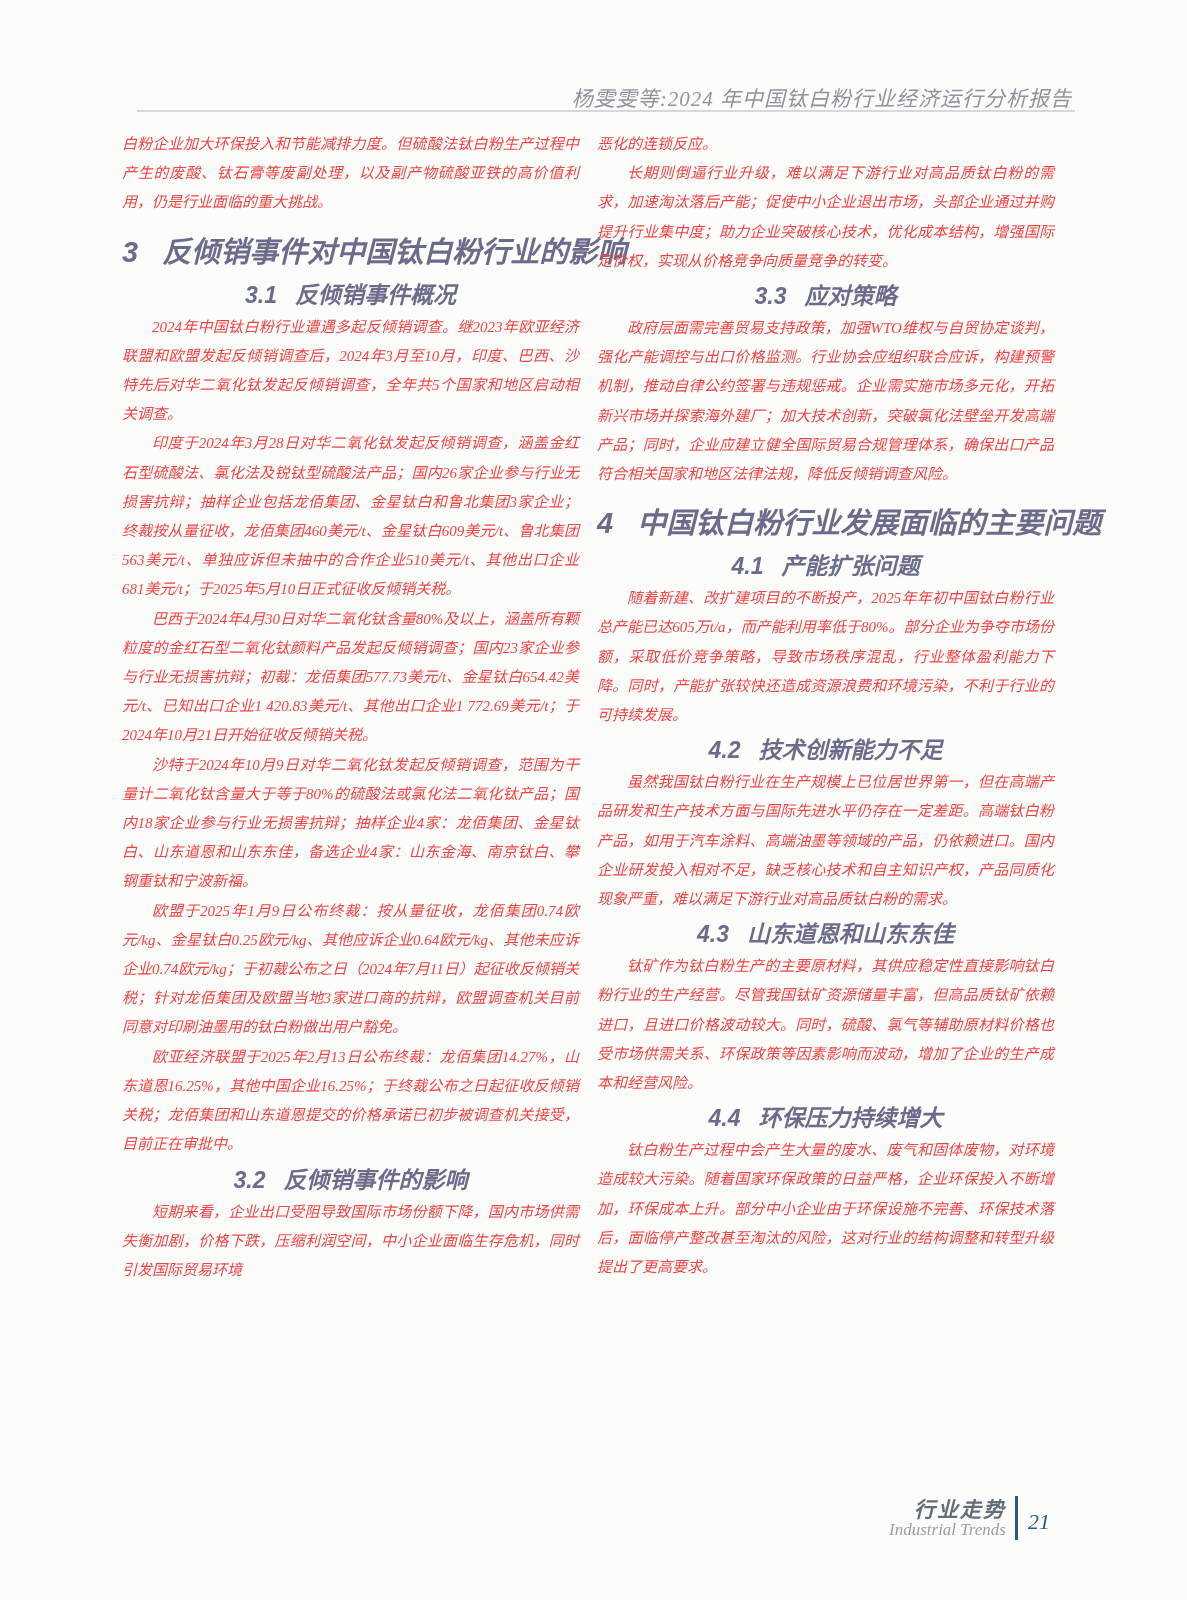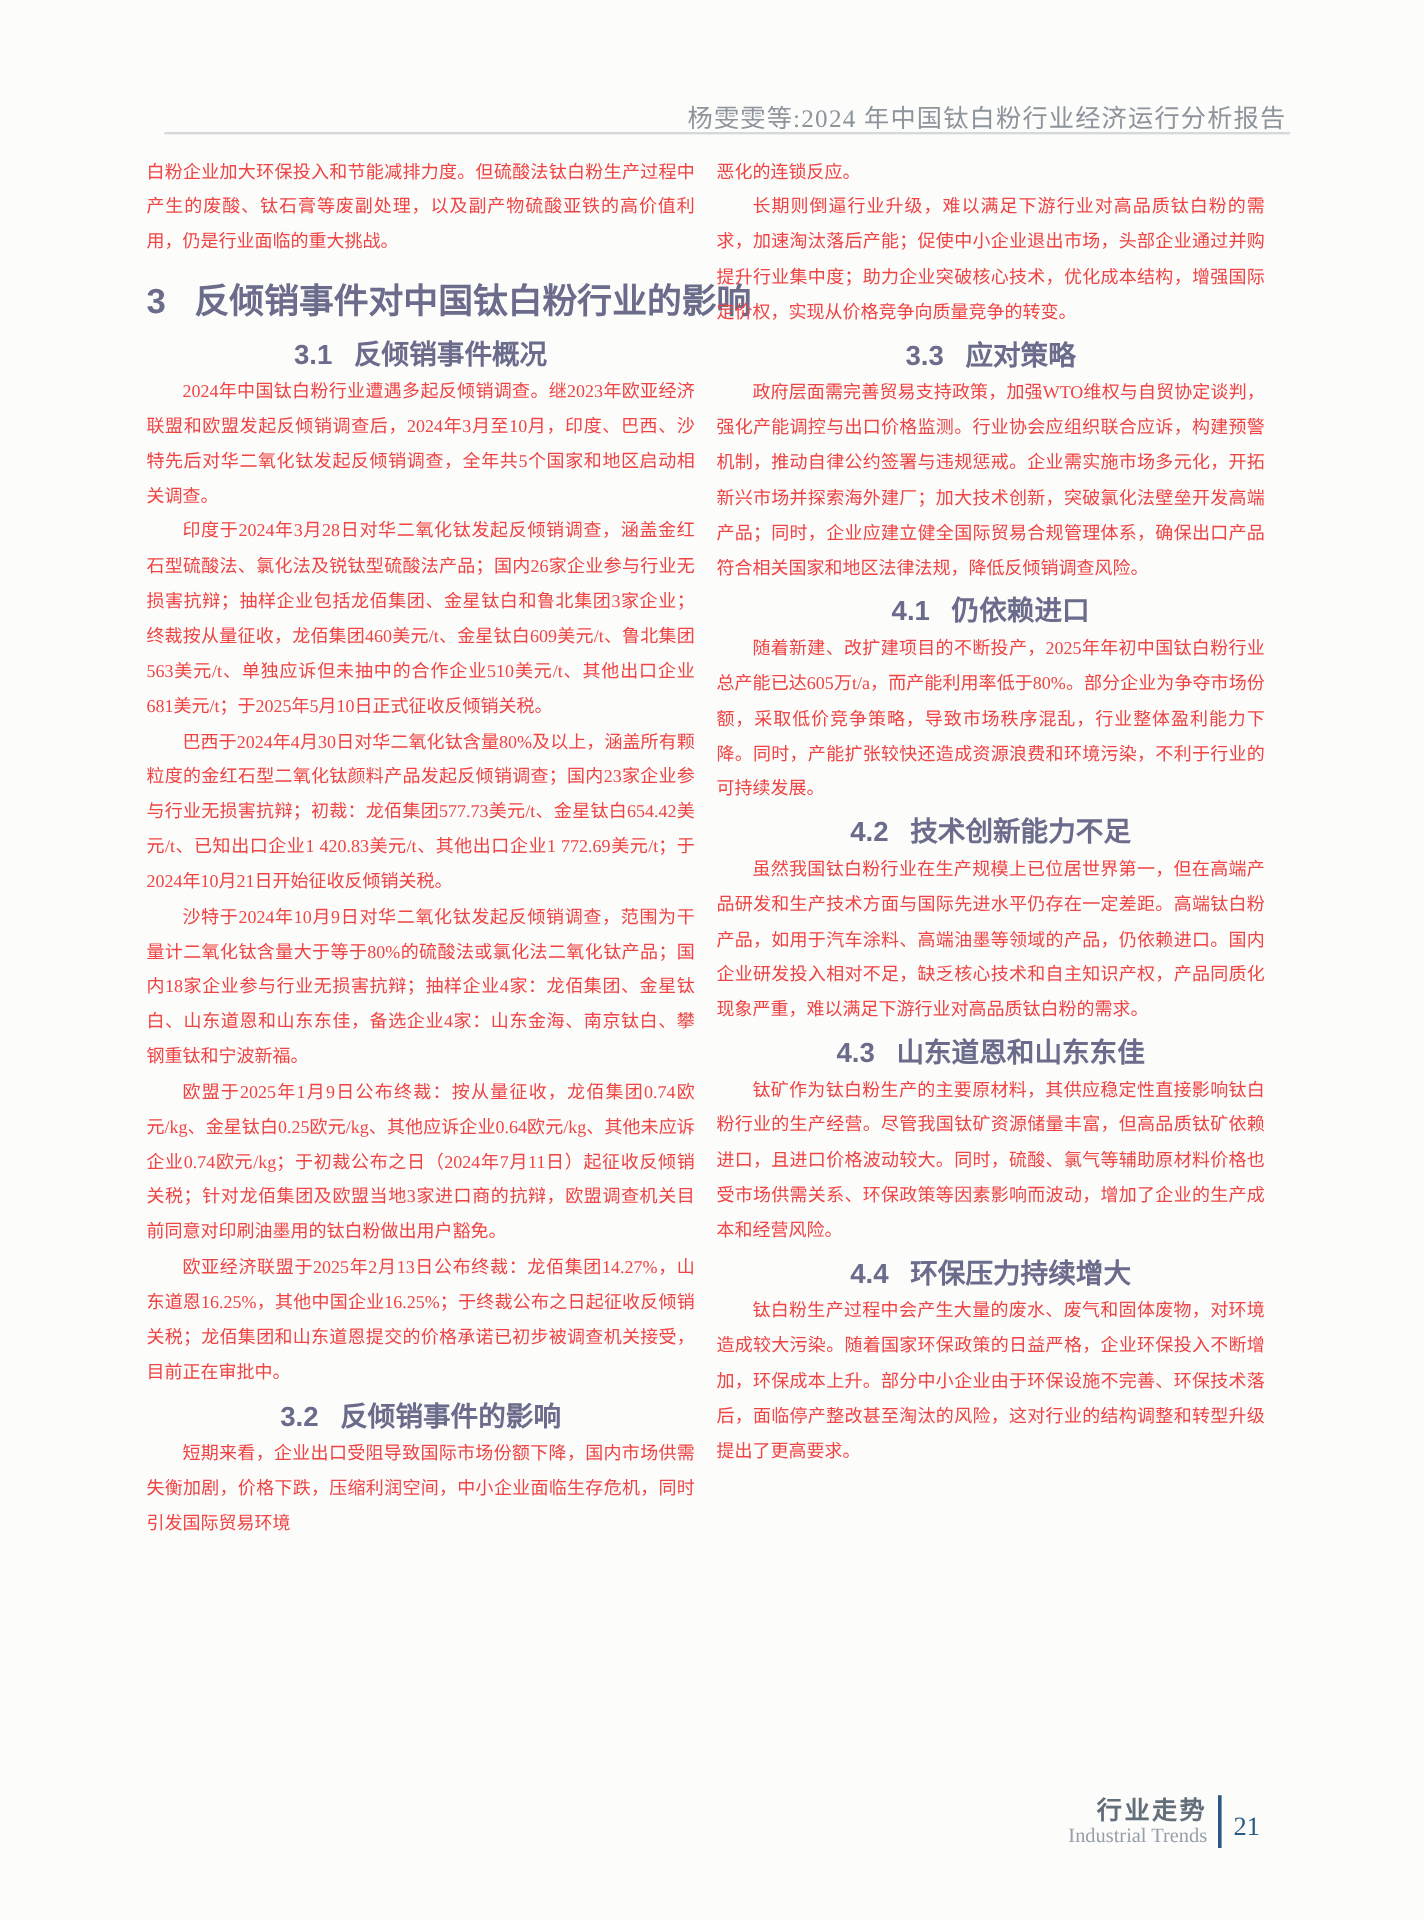--- a/index.html
+++ b/index.html
@@ -4,20 +4,21 @@
 <style>
   * { margin:0; padding:0; box-sizing:border-box; }
   html,body { background:#ffffff; }
   .page {
     position:relative;
     width:1187px; height:1600px;
     background:#fcfcfb;
     font-family:"Liberation Serif","DejaVu Serif",serif;
     color:#2b2b2e;
     overflow:hidden;
+    font-style:italic;
   }
   
   .running-header-title {
     position:absolute; top:82px; left:137px; right:115px;
     text-align:right;
     font-size:21px;
     color:#8d949b;
     letter-spacing:1px;
     font-family:"Liberation Serif","DejaVu Serif",serif;
   }
@@ -110,21 +111,22 @@
     <p class="body indent">欧亚经济联盟于2025年2月13日公布终裁：龙佰集团14.27%，山东道恩16.25%，其他中国企业16.25%；于终裁公布之日起征收反倾销关税；龙佰集团和山东道恩提交的价格承诺已初步被调查机关接受，目前正在审批中。</p>
     <h3 class="subsec"><span class="num">3.2</span><span>反倾销事件的影响</span></h3>
     <p class="body indent">短期来看，企业出口受阻导致国际市场份额下降，国内市场供需失衡加剧，价格下跌，压缩利润空间，中小企业面临生存危机，同时引发国际贸易环境</p>
   </div>
 
   <div class="col col-right">
     <p class="body">恶化的连锁反应。</p>
     <p class="body indent">长期则倒逼行业升级，难以满足下游行业对高品质钛白粉的需求，加速淘汰落后产能；促使中小企业退出市场，头部企业通过并购提升行业集中度；助力企业突破核心技术，优化成本结构，增强国际定价权，实现从价格竞争向质量竞争的转变。</p>
     <h3 class="subsec"><span class="num">3.3</span><span>应对策略</span></h3>
     <p class="body indent">政府层面需完善贸易支持政策，加强WTO维权与自贸协定谈判，强化产能调控与出口价格监测。行业协会应组织联合应诉，构建预警机制，推动自律公约签署与违规惩戒。企业需实施市场多元化，开拓新兴市场并探索海外建厂；加大技术创新，突破氯化法壁垒开发高端产品；同时，企业应建立健全国际贸易合规管理体系，确保出口产品符合相关国家和地区法律法规，降低反倾销调查风险。</p>
-    <h3 class="subsec"><span class="num">4.1</span><span>仍依赖进口</span></h3>
+    <h2 class="sec"><span class="num">4</span><span>中国钛白粉行业发展面临的主要问题</span></h2>
+    <h3 class="subsec"><span class="num">4.1</span><span>产能扩张问题</span></h3>
     <p class="body indent">随着新建、改扩建项目的不断投产，2025年年初中国钛白粉行业总产能已达605万t/a，而产能利用率低于80%。部分企业为争夺市场份额，采取低价竞争策略，导致市场秩序混乱，行业整体盈利能力下降。同时，产能扩张较快还造成资源浪费和环境污染，不利于行业的可持续发展。</p>
     <h3 class="subsec"><span class="num">4.2</span><span>技术创新能力不足</span></h3>
     <p class="body indent">虽然我国钛白粉行业在生产规模上已位居世界第一，但在高端产品研发和生产技术方面与国际先进水平仍存在一定差距。高端钛白粉产品，如用于汽车涂料、高端油墨等领域的产品，仍依赖进口。国内企业研发投入相对不足，缺乏核心技术和自主知识产权，产品同质化现象严重，难以满足下游行业对高品质钛白粉的需求。</p>
     <h3 class="subsec"><span class="num">4.3</span><span>山东道恩和山东东佳</span></h3>
     <p class="body indent">钛矿作为钛白粉生产的主要原材料，其供应稳定性直接影响钛白粉行业的生产经营。尽管我国钛矿资源储量丰富，但高品质钛矿依赖进口，且进口价格波动较大。同时，硫酸、氯气等辅助原材料价格也受市场供需关系、环保政策等因素影响而波动，增加了企业的生产成本和经营风险。</p>
     <h3 class="subsec"><span class="num">4.4</span><span>环保压力持续增大</span></h3>
     <p class="body indent">钛白粉生产过程中会产生大量的废水、废气和固体废物，对环境造成较大污染。随着国家环保政策的日益严格，企业环保投入不断增加，环保成本上升。部分中小企业由于环保设施不完善、环保技术落后，面临停产整改甚至淘汰的风险，这对行业的结构调整和转型升级提出了更高要求。</p>
   </div>
 
   <div class="footer">

